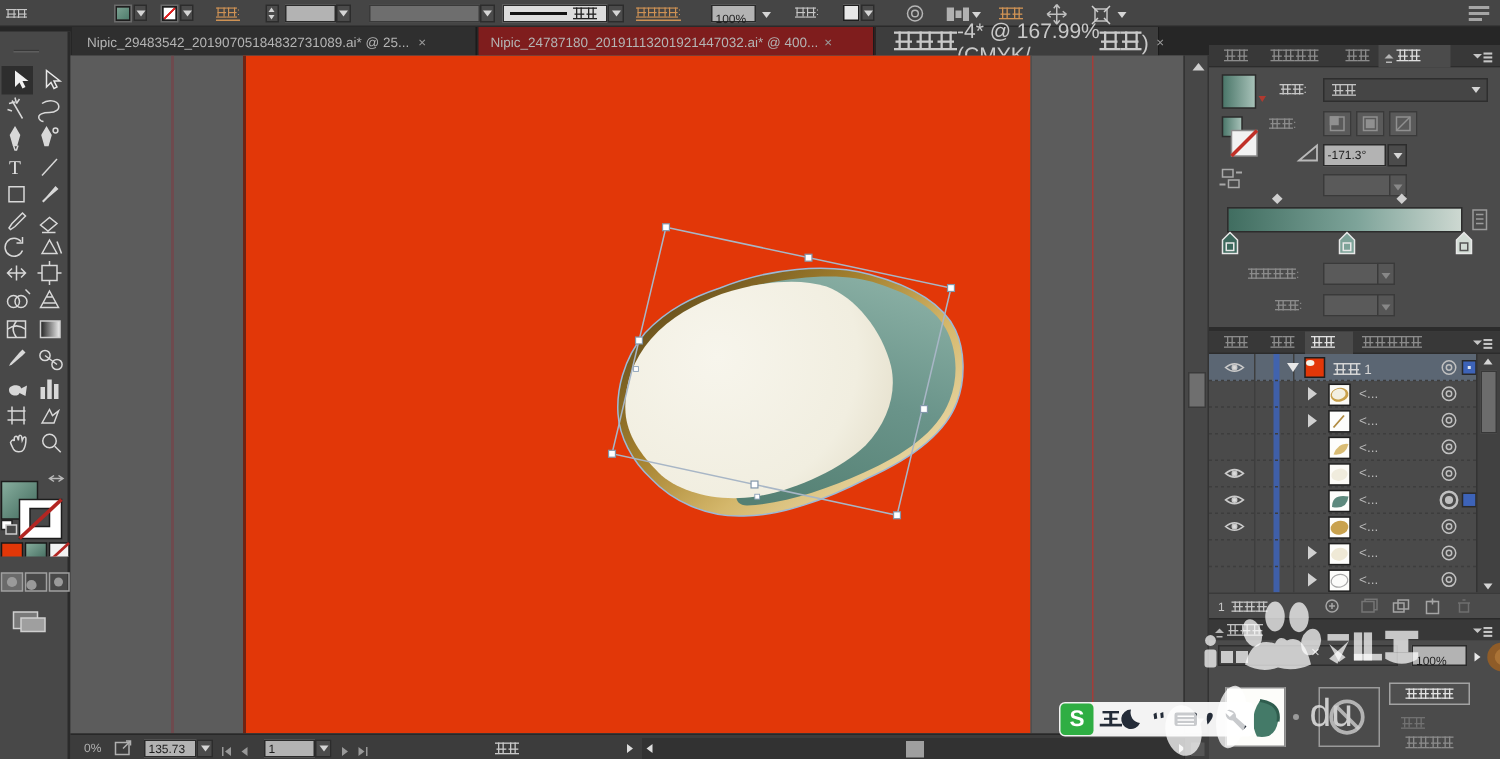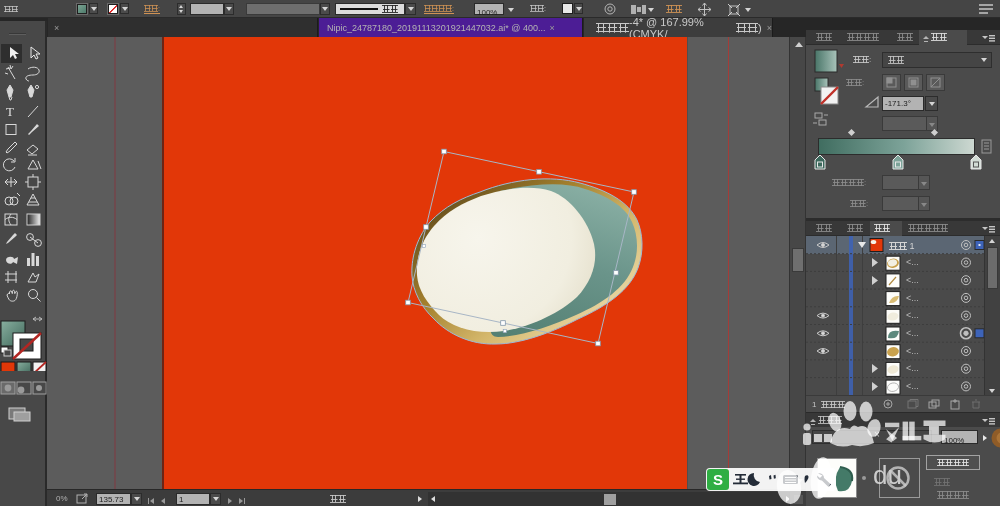--- a/index.html
+++ b/index.html
@@ -107,28 +107,29 @@
   <svg class="abs" style="left:979px;top:4px" width="14" height="10">
           <rect y="0" width="14" height="2" fill="#a5a5a5"></rect>
           <rect y="4" width="14" height="2" fill="#a5a5a5"></rect>
           <rect y="8" width="9" height="2" fill="#a5a5a5"></rect>
         </svg>
  </div>
 </div>
 
 <div class="abs" style="left:0;top:18px;width:1000px;height:19px;background:#262626">
  <div class="abs row" style="left:48px;top:0;height:19px;width:270px;background:#2f2f2f;border-right:1px solid #1b1b1b;font-size:9px;color:#b4b4b4">
+   <span style="margin-left:10px;letter-spacing:0">Nipic_29483542_20190705184832731089.ai* @ 25...</span>
         <span style="margin-left:6px;color:#9a9a9a">×</span>
  </div>
- <div class="abs row" style="left:319px;top:0;height:19px;width:264px;background:#4c1d95;border-right:1px solid #1b1b1b;font-size:9px;color:#b4b4b4">
+ <div class="abs row" style="left:319px;top:0;height:19px;width:264px;background:#7f1d1d;border-right:1px solid #1b1b1b;font-size:9px;color:#b4b4b4">
    <span style="margin-left:8px">Nipic_24787180_20191113201921447032.ai* @ 400...</span>
         <span style="margin-left:4px;color:#9a9a9a">×</span>
  </div>
  <div class="abs row" style="left:584px;top:0;height:19px;width:189px;background:#3d3d3d;border-right:1px solid #1b1b1b;font-size:9px;color:#c9c9c9">
-   <span class="row" style="margin-left:12px;font-size:11px"><i class="z"></i><i class="z"></i><i class="z"></i>-4*&nbsp;@&nbsp;167.99% (CMYK/<i class="z"></i><i class="z"></i>)</span>
+   <span class="row" style="margin-left:12px;font-size:14px"><i class="z"></i><i class="z"></i><i class="z"></i>-4*&nbsp;@&nbsp;167.99% (CMYK/<i class="z"></i><i class="z"></i>)</span>
         <span style="margin-left:5px;color:#9a9a9a">×</span>
  </div>
 </div>
 
 <div class="abs" style="left:0;top:21px;width:47px;height:485px;background:#484848;border-right:2px solid #2a2a2a">
  <div class="abs" style="left:9px;top:12px;width:17px;height:2px;background:#5e5e5e;border-top:1px solid #383838"></div>
  <svg class="abs" style="left:0;top:22px" width="45" height="400">
   <rect x="1" y="1" width="21" height="19" fill="#2e2e2e"></rect>
 
   <path d="M10 4l0 11 3-3 2 4 2-1-2-4 4 0z" fill="#f0f0f0"></path>

